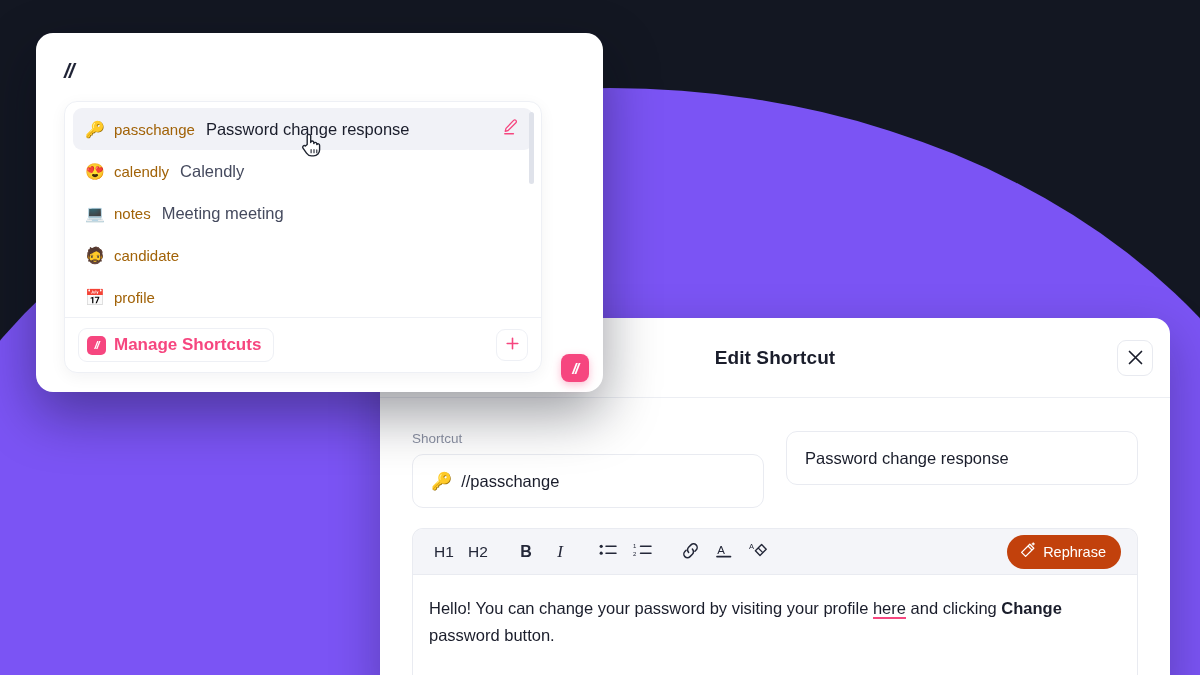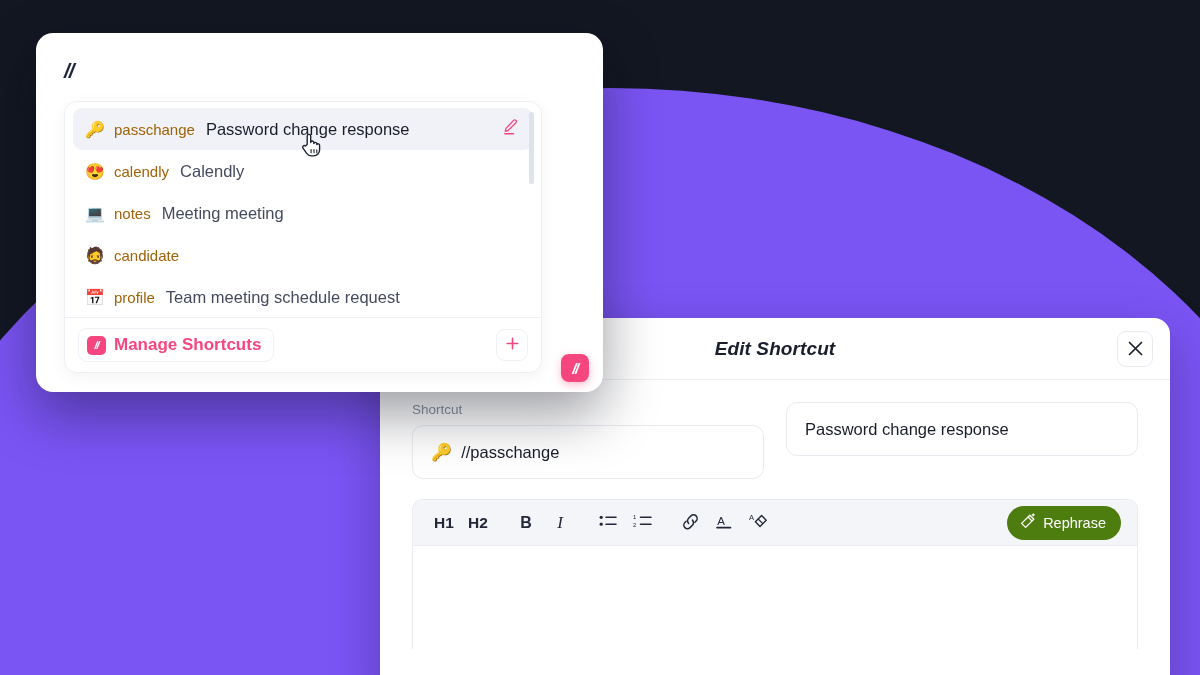--- a/index.html
+++ b/index.html
@@ -33,26 +33,25 @@
     top: 318px;
     width: 790px;
     height: 380px;
     background: #ffffff;
     border-radius: 16px 16px 0 0;
     box-shadow: 0 18px 50px rgba(10,12,25,.28);
     overflow: hidden;
   }
   .modal-header {
     position: relative;
-    height: 62px;
+    height: 80px;
     border-bottom: 1px solid #eceef3;
     display: flex;
     align-items: center;
     justify-content: center;
-    font-style: italic;
   }
   .modal-title {
     font-size: 19px;
     font-weight: bold;
     color: #1a1d2b;
     letter-spacing: .1px;
   }
   .close-btn {
     position: absolute;
     right: 17px; top: 50%;
@@ -61,21 +60,21 @@
     border: 1px solid #e8eaf0;
     border-radius: 9px;
     background: #fff;
     display: flex; align-items: center; justify-content: center;
     cursor: pointer;
   }
   .close-btn svg { display:block; }
 
   .modal-body { padding: 22px 32px 0 32px; }
 
-  .field-row { display: flex; gap: 22px; }
+  .field-row { display: flex; gap: 22px; margin-top: 11px; }
   .field { flex: 1; }
   .field-label {
     font-size: 13.5px;
     color: #8b91a3;
     margin-bottom: 8px;
     display: block;
   }
   .field-input {
     height: 54px;
     border: 1px solid #e9ebf1;
@@ -115,28 +114,28 @@
     padding: 0 5px;
     display: flex; align-items: center; justify-content: center;
     border-radius: 7px;
     color: #232738;
     font-size: 15px;
     cursor: pointer;
     background: transparent;
     border: none;
     font-family: "Liberation Sans", sans-serif;
   }
-  .tb-btn.head { font-weight: bold; font-size: 15.5px; }
+  .tb-btn.head { font-weight: normal; font-size: 15.5px; }
   .tb-btn.bold { font-weight: bold; font-size: 16px; }
   .tb-btn.ital { font-style: italic; font-family: "Liberation Serif", serif; font-size: 17px; }
   .tb-gap { width: 10px; }
   .tb-spacer { flex: 1; }
   .rephrase {
     display: flex; align-items: center; gap: 7px;
-    background: #4d7c0f;
+    background: #c2410c;
     color: #fff;
     border: none;
     border-radius: 999px;
     height: 34px;
     padding: 0 15px 0 13px;
     font-size: 14.5px;
     font-family: "Liberation Sans", sans-serif;
     cursor: pointer;
   }
   .editor-content {
@@ -368,20 +367,23 @@
               <svg width="16" height="16" viewBox="0 0 16 16" fill="none">
                 <path d="M9.8 2.2 L13.8 6.2 L5.6 14.4 L1.6 10.4 Z" stroke="#fff" stroke-width="1.3" stroke-linejoin="round"></path>
                 <path d="M8 4 L12 8" stroke="#fff" stroke-width="1.1"></path>
                 <path d="M13.2 0.8 v2.2 M12.1 1.9 h2.2" stroke="#fff" stroke-width="1.1" stroke-linecap="round"></path>
               </svg>
             </span>
             <span>Rephrase</span>
           </button>
         </div>
 
+        <div class="editor-content">
+          <span>Hello! You can change your password by visiting your profile </span><a href="#">here</a><span> and clicking </span><b>Change</b><span> password button.</span>
+        </div>
       </div>
 
     </div>
   </div>
 
   <div class="popup">
 
     <div class="popup-query">//</div>
 
     <div class="list-card">
@@ -414,21 +416,20 @@
         </div>
 
         <div class="sc-row">
           <span class="sc-emoji">🧔</span>
           <span class="sc-key">candidate</span>
         </div>
 
         <div class="sc-row">
           <span class="sc-emoji">📅</span>
           <span class="sc-key">profile</span>
-          <span class="sc-desc">Team meeting schedule request</span>
         </div>
 
         <div class="scrollbar"></div>
       </div>
 
       <div class="list-footer">
         <div class="manage-btn">
           <span class="logo-sq">//</span>
           <span class="manage-label">Manage Shortcuts</span>
         </div>

